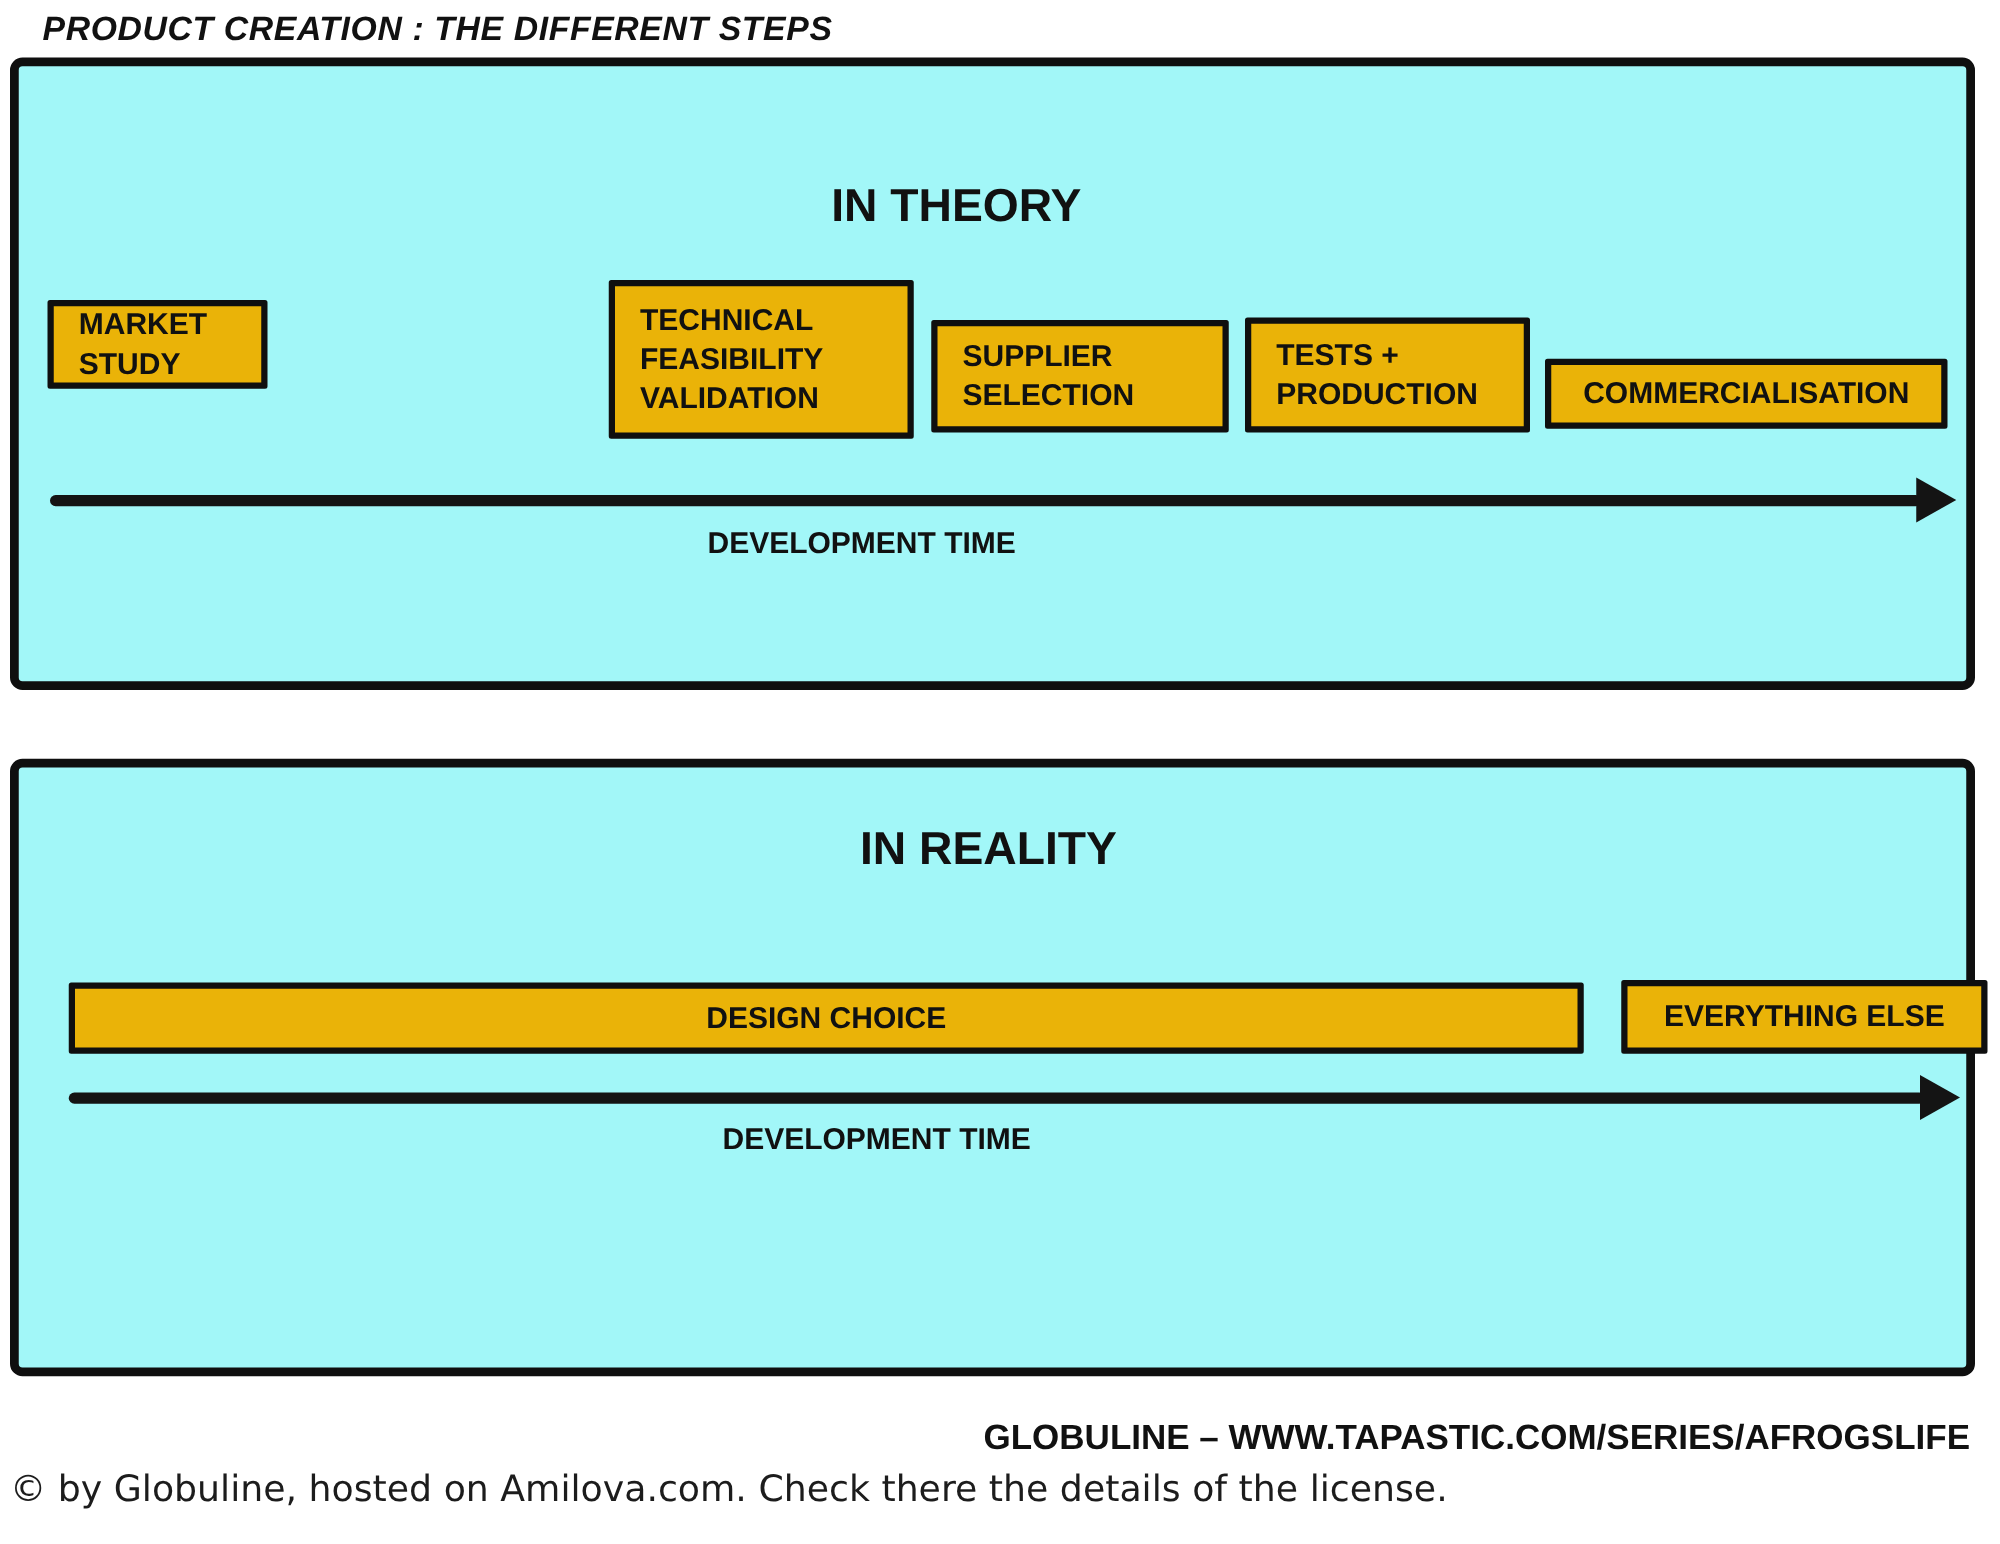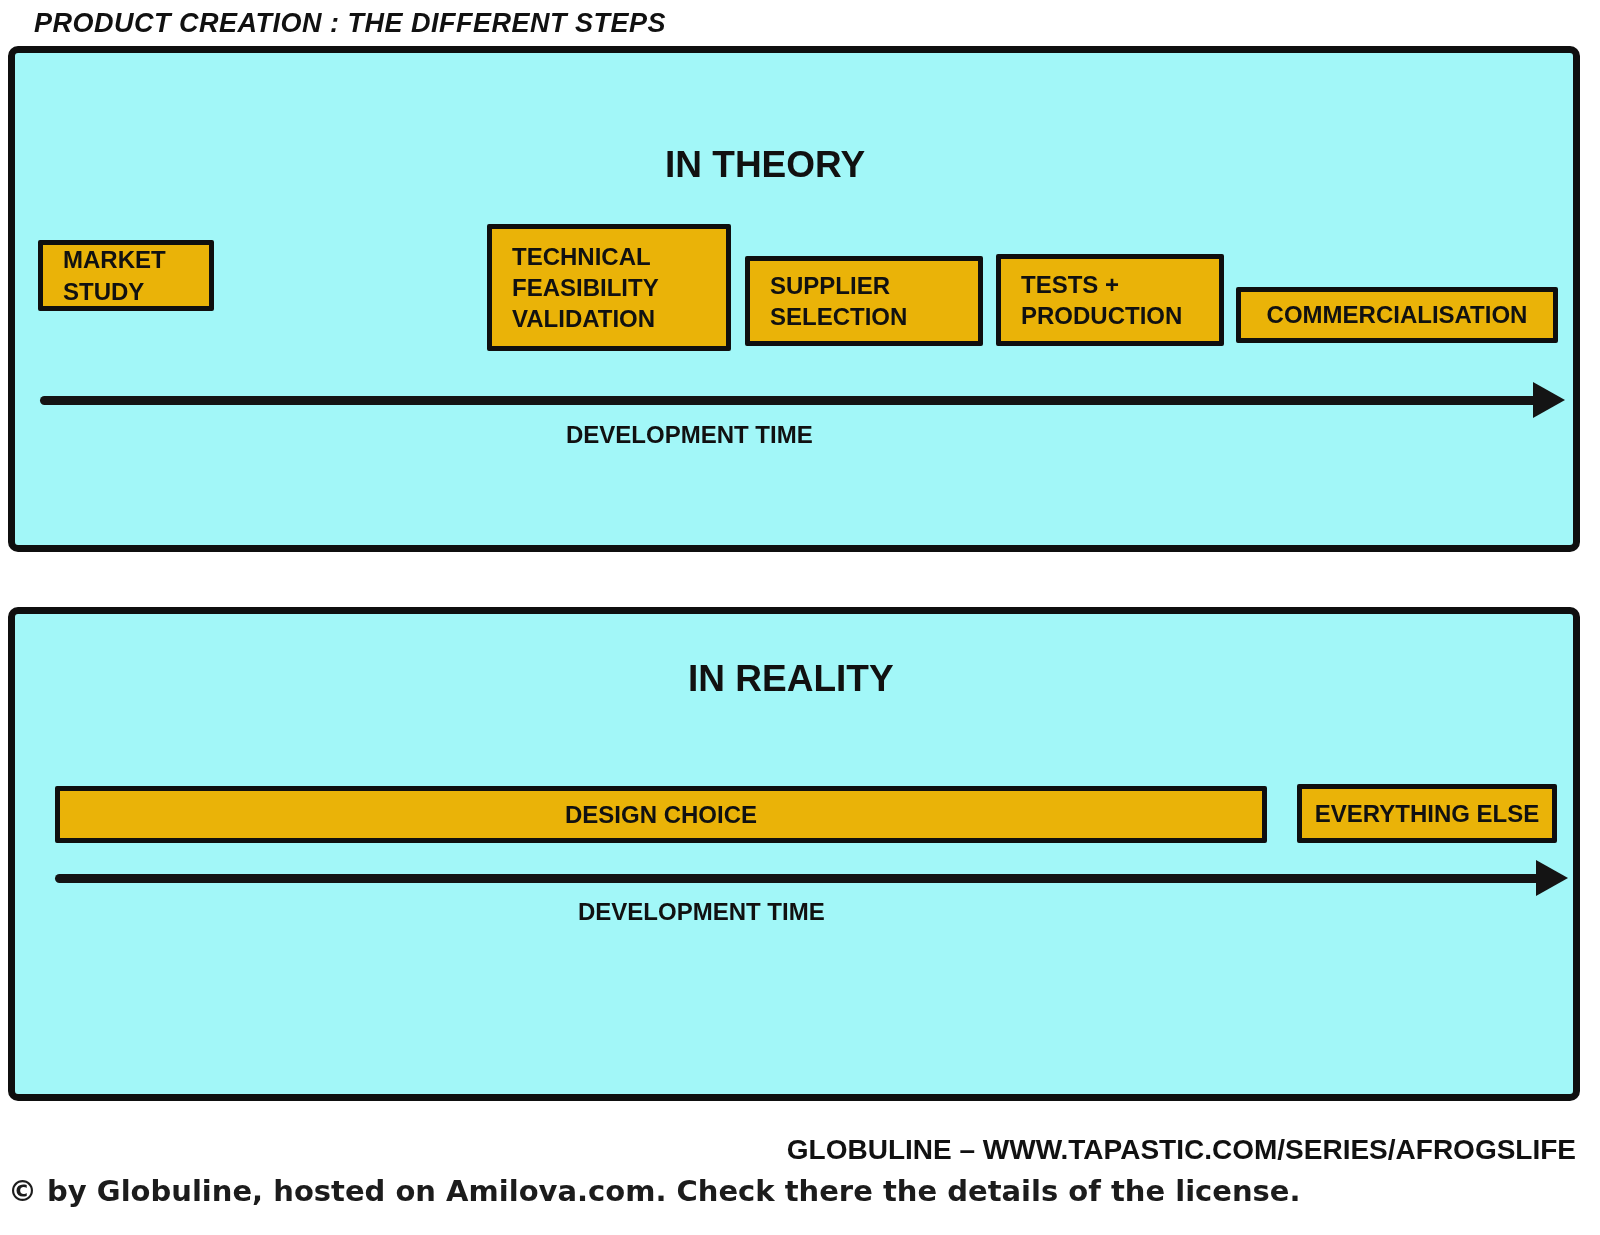--- a/index.html
+++ b/index.html
@@ -60,21 +60,21 @@
   #step-market-study        { left: 38px;   top: 240px; width: 176px;  height: 71px;  }
   #step-function-design     { left: 228px;  top: 256px; width: 242px;  height: 90px;  }
   #step-technical-validation{ left: 487px;  top: 224px; width: 244px;  height: 127px; }
   #step-supplier-selection  { left: 745px;  top: 256px; width: 238px;  height: 90px;  }
   #step-tests-production    { left: 996px;  top: 254px; width: 228px;  height: 92px;  }
   #step-commercialisation   { left: 1236px; top: 287px; width: 322px;  height: 56px;
                               justify-content: center; padding-left: 8px; white-space: nowrap; }
 
   #step-design-choice   { left: 55px;   top: 786px; width: 1212px; height: 57px;
                           justify-content: center; padding-left: 8px; }
-  #step-everything-else { left: 1297px; top: 784px; width: 260px;  height: 59px;
+  #step-everything-else { left: 1297px; top: 784px; width: 293px;  height: 59px;
                           justify-content: center; padding-left: 8px; white-space: nowrap; }
 
   .arrow-line {
     position: absolute;
     height: 9px;
     background: #141414;
     border-radius: 5px;
   }
   .arrow-head {
     position: absolute;
@@ -99,21 +99,21 @@
   .credit-line {
     position: absolute;
     right: 24px; top: 1134px;
     font-size: 28px;
     white-space: nowrap;
   }
   .license-line {
     position: absolute;
     left: 8px; top: 1174px;
     font-family: "DejaVu Sans", sans-serif;
-    font-weight: 700;
+    font-weight: 400;
     font-size: 29px;
     color: #1c1c1c;
     white-space: nowrap;
   }
 </style>
 </head>
 <body>
 
 <div id="stage">
 

